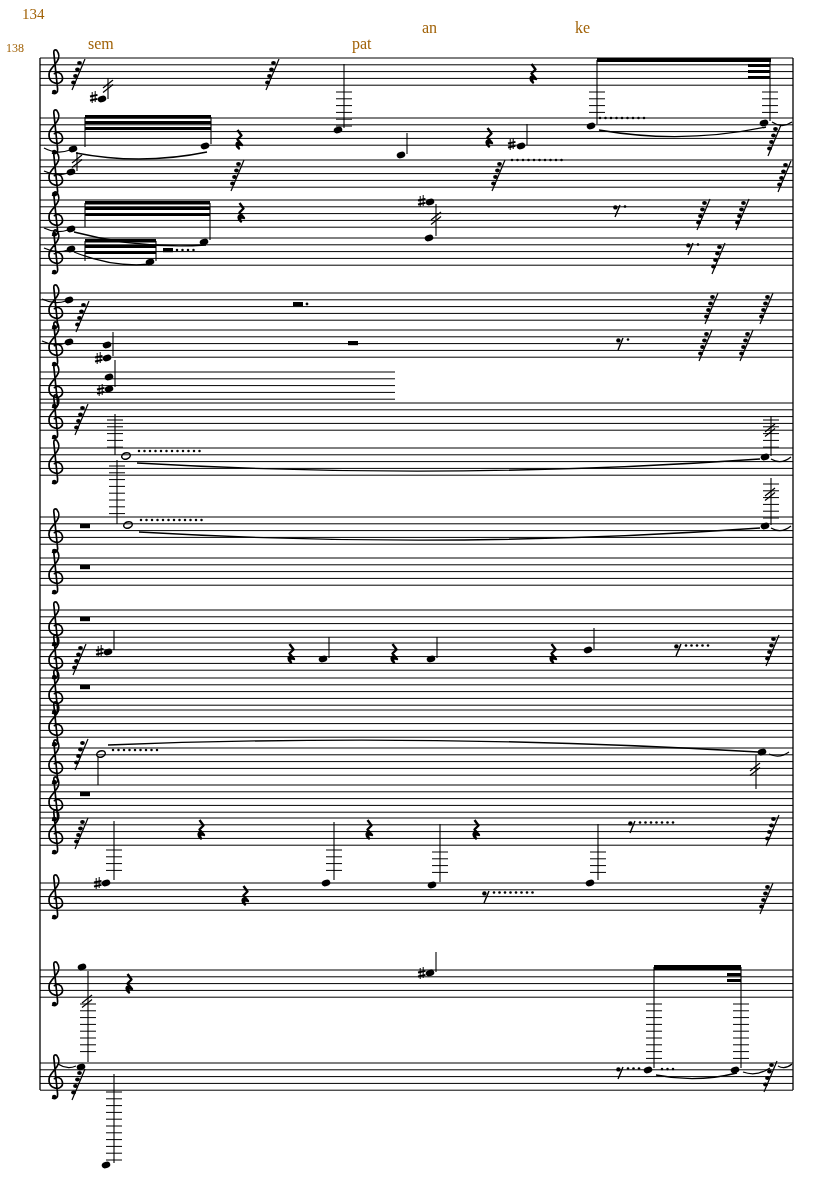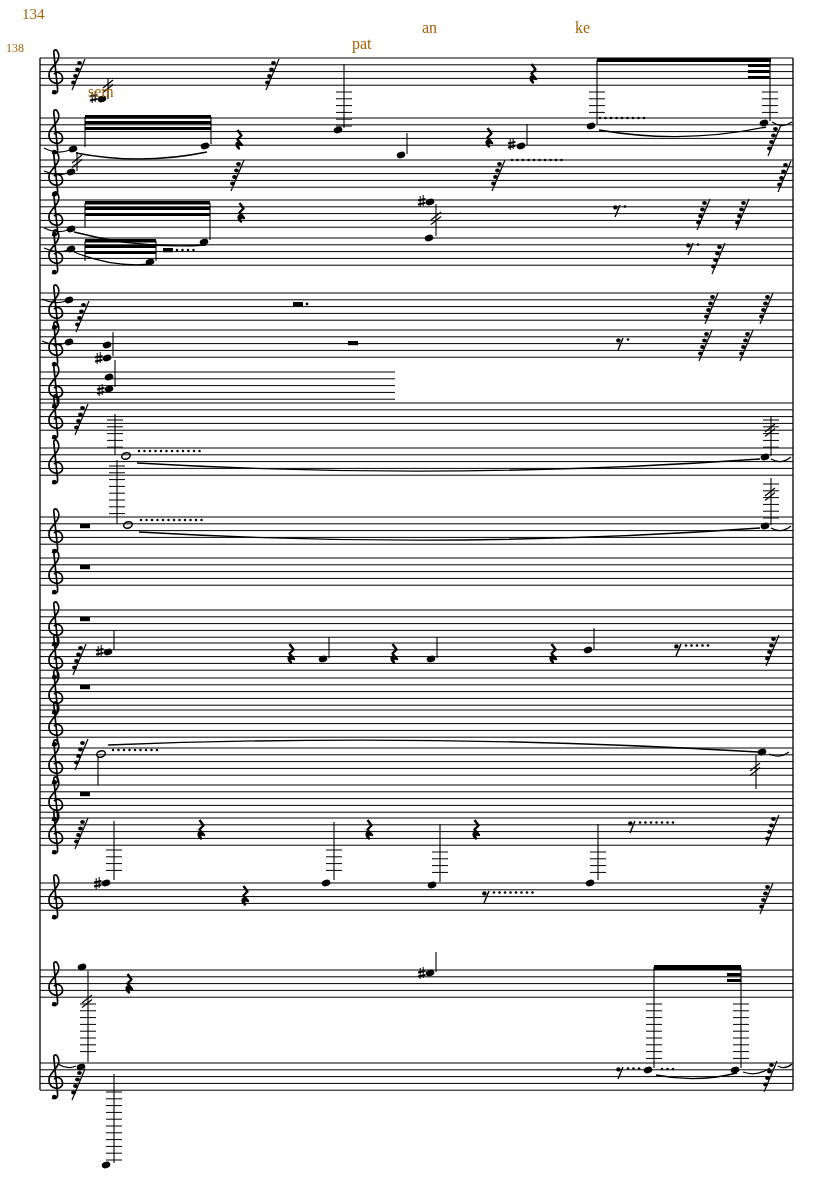--- a/index.html
+++ b/index.html
@@ -3,21 +3,21 @@
 <meta charset="utf-8">
 <style>
   html,body{margin:0;padding:0;background:#fff;}
   #page{position:relative;width:835px;height:1181px;background:#ffffff;overflow:hidden;
         font-family:"Liberation Serif", serif;color:#000;}
   #score-svg{position:absolute;left:0;top:0;}
   .txt{position:absolute;color:#a16207;white-space:nowrap;}
   #m134{left:22px;top:6px;font-size:15px;}
   #m138{left:6px;top:41px;font-size:12px;}
   .lyric{font-size:16px;}
-  #lyr0{left:88px;top:35px;margin-top:48px;}
+  #lyr0{left:88px;top:35px;}
   #lyr1{left:308px;top:35px;margin-left:44px;}
   #lyr2{left:422px;top:19px;}
   #lyr3{left:575px;top:19px;}
 </style>
 </head>
 <body>
 
 <div id="page">
   <svg id="score-svg" width="835" height="1181">
       <line x1="40" y1="58" x2="793" y2="58" stroke="#000000" stroke-width="1"></line>

